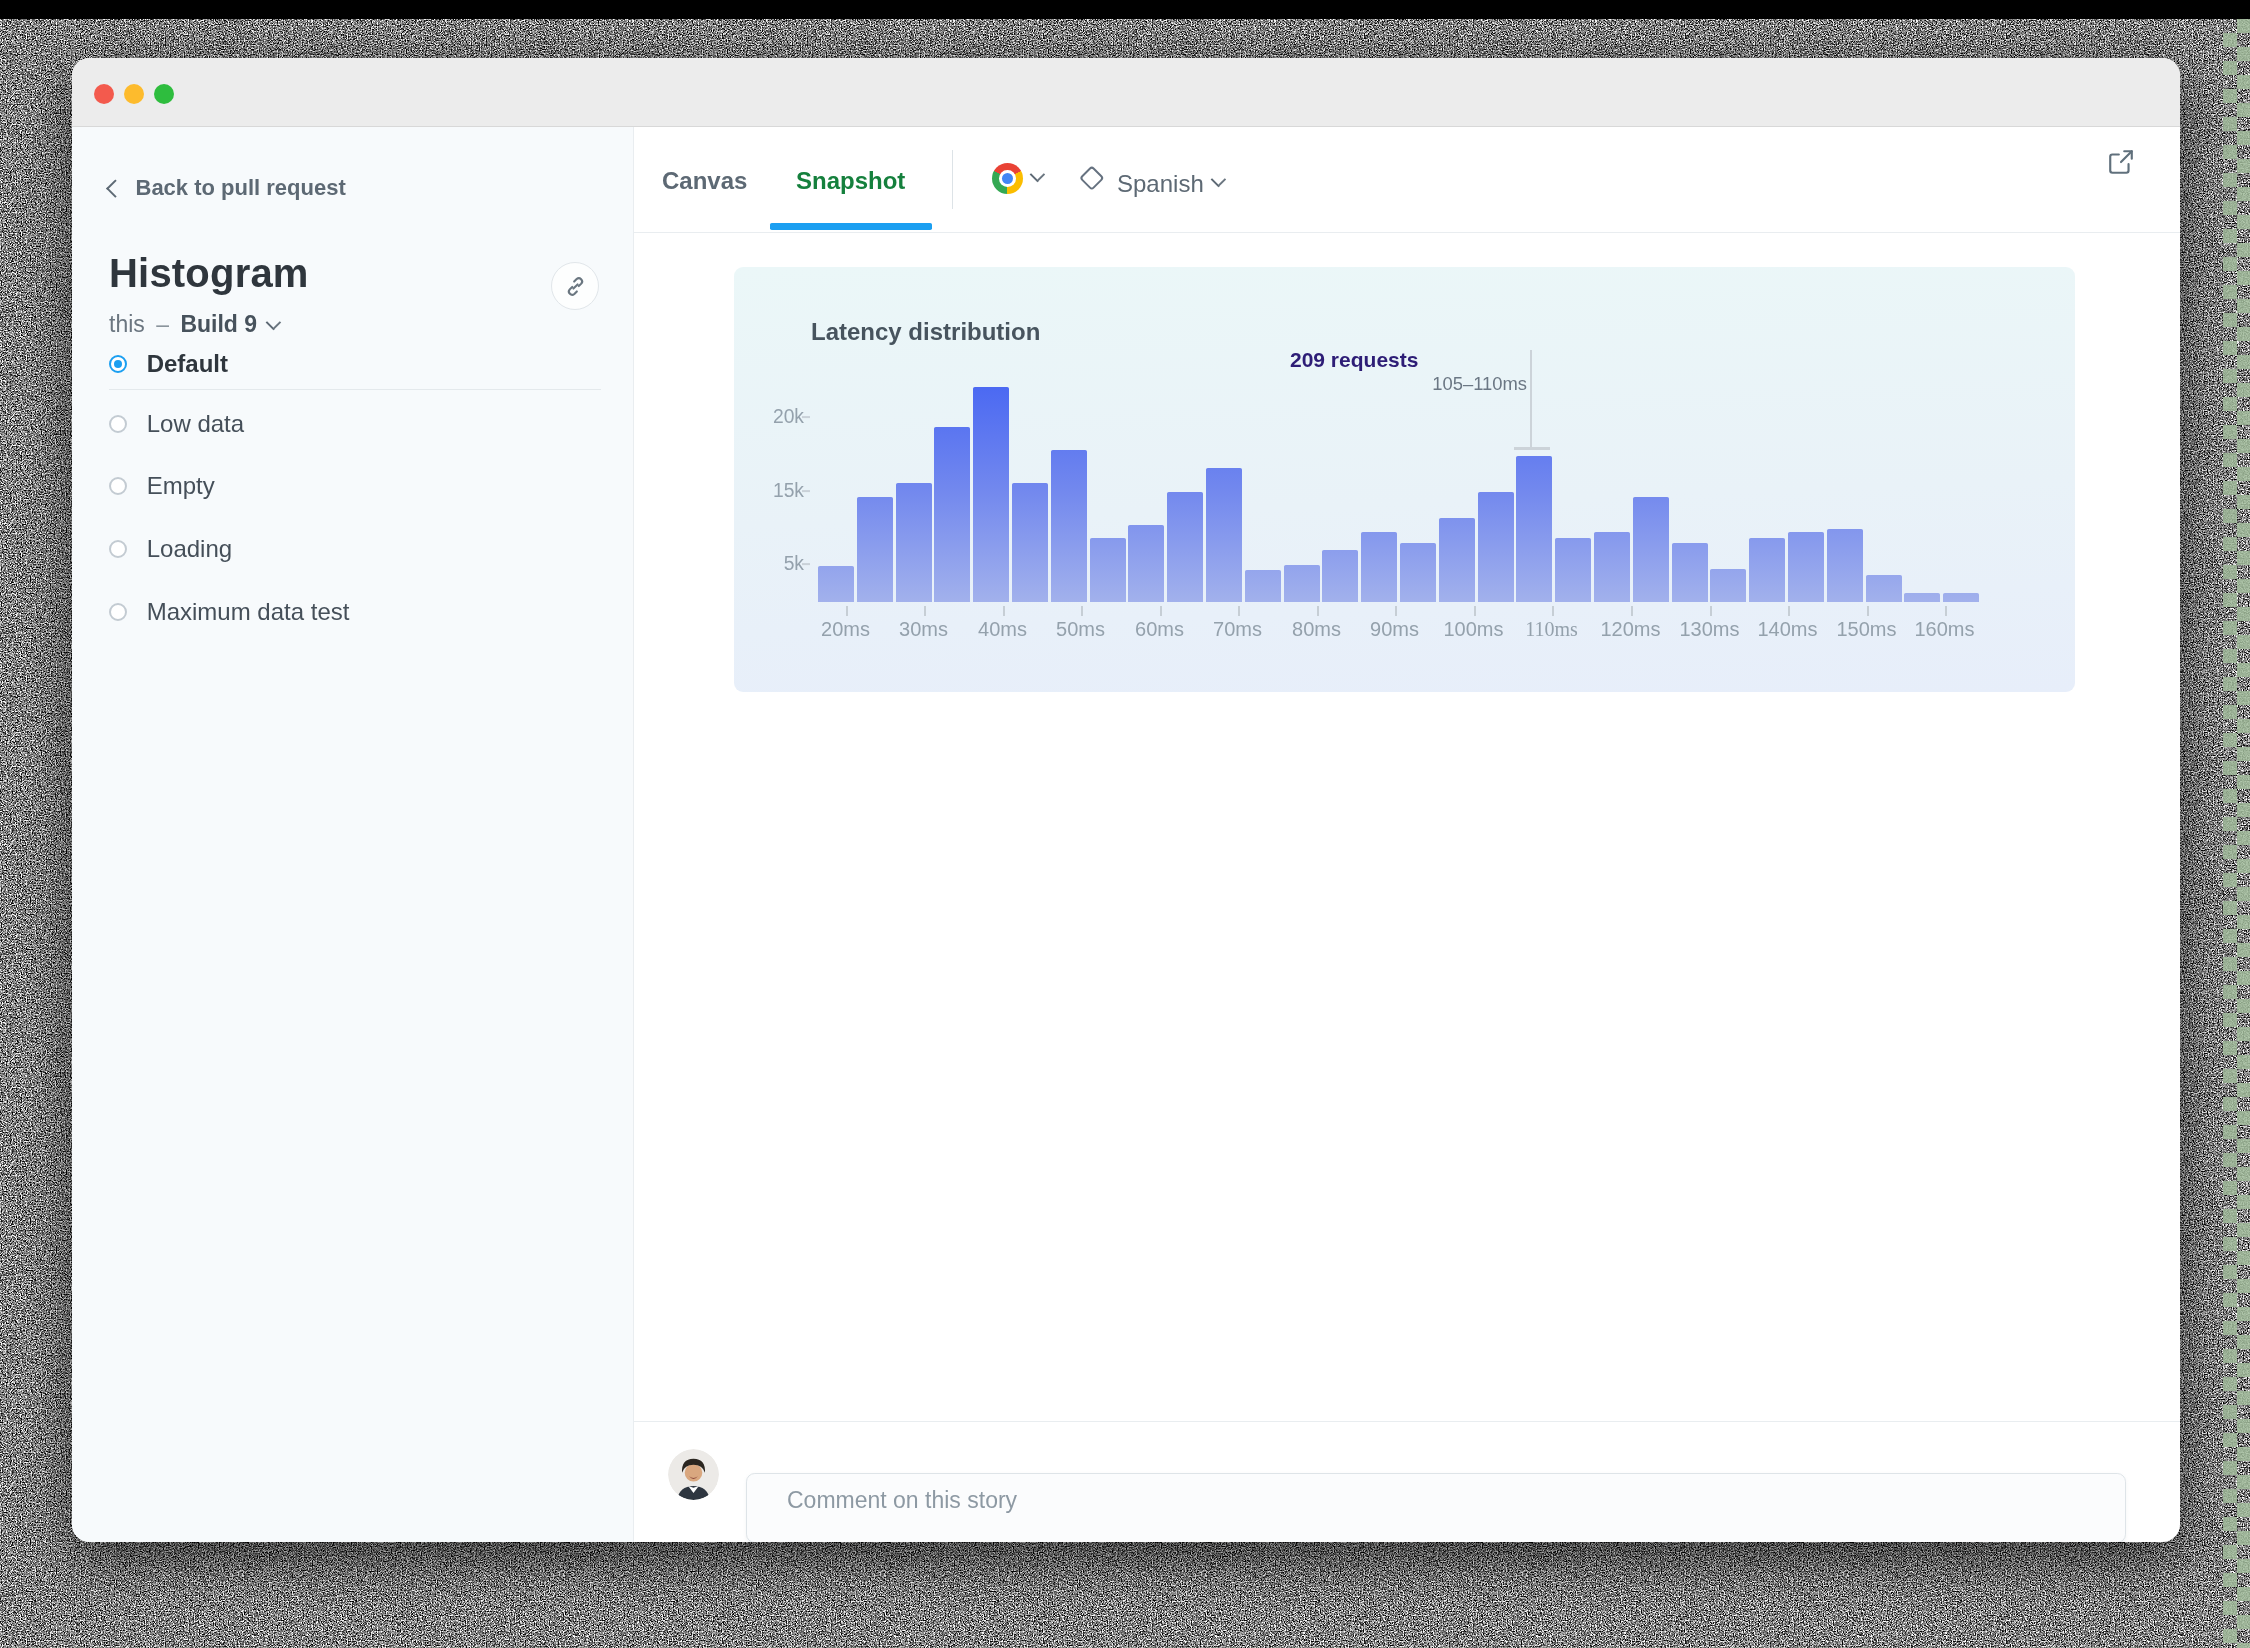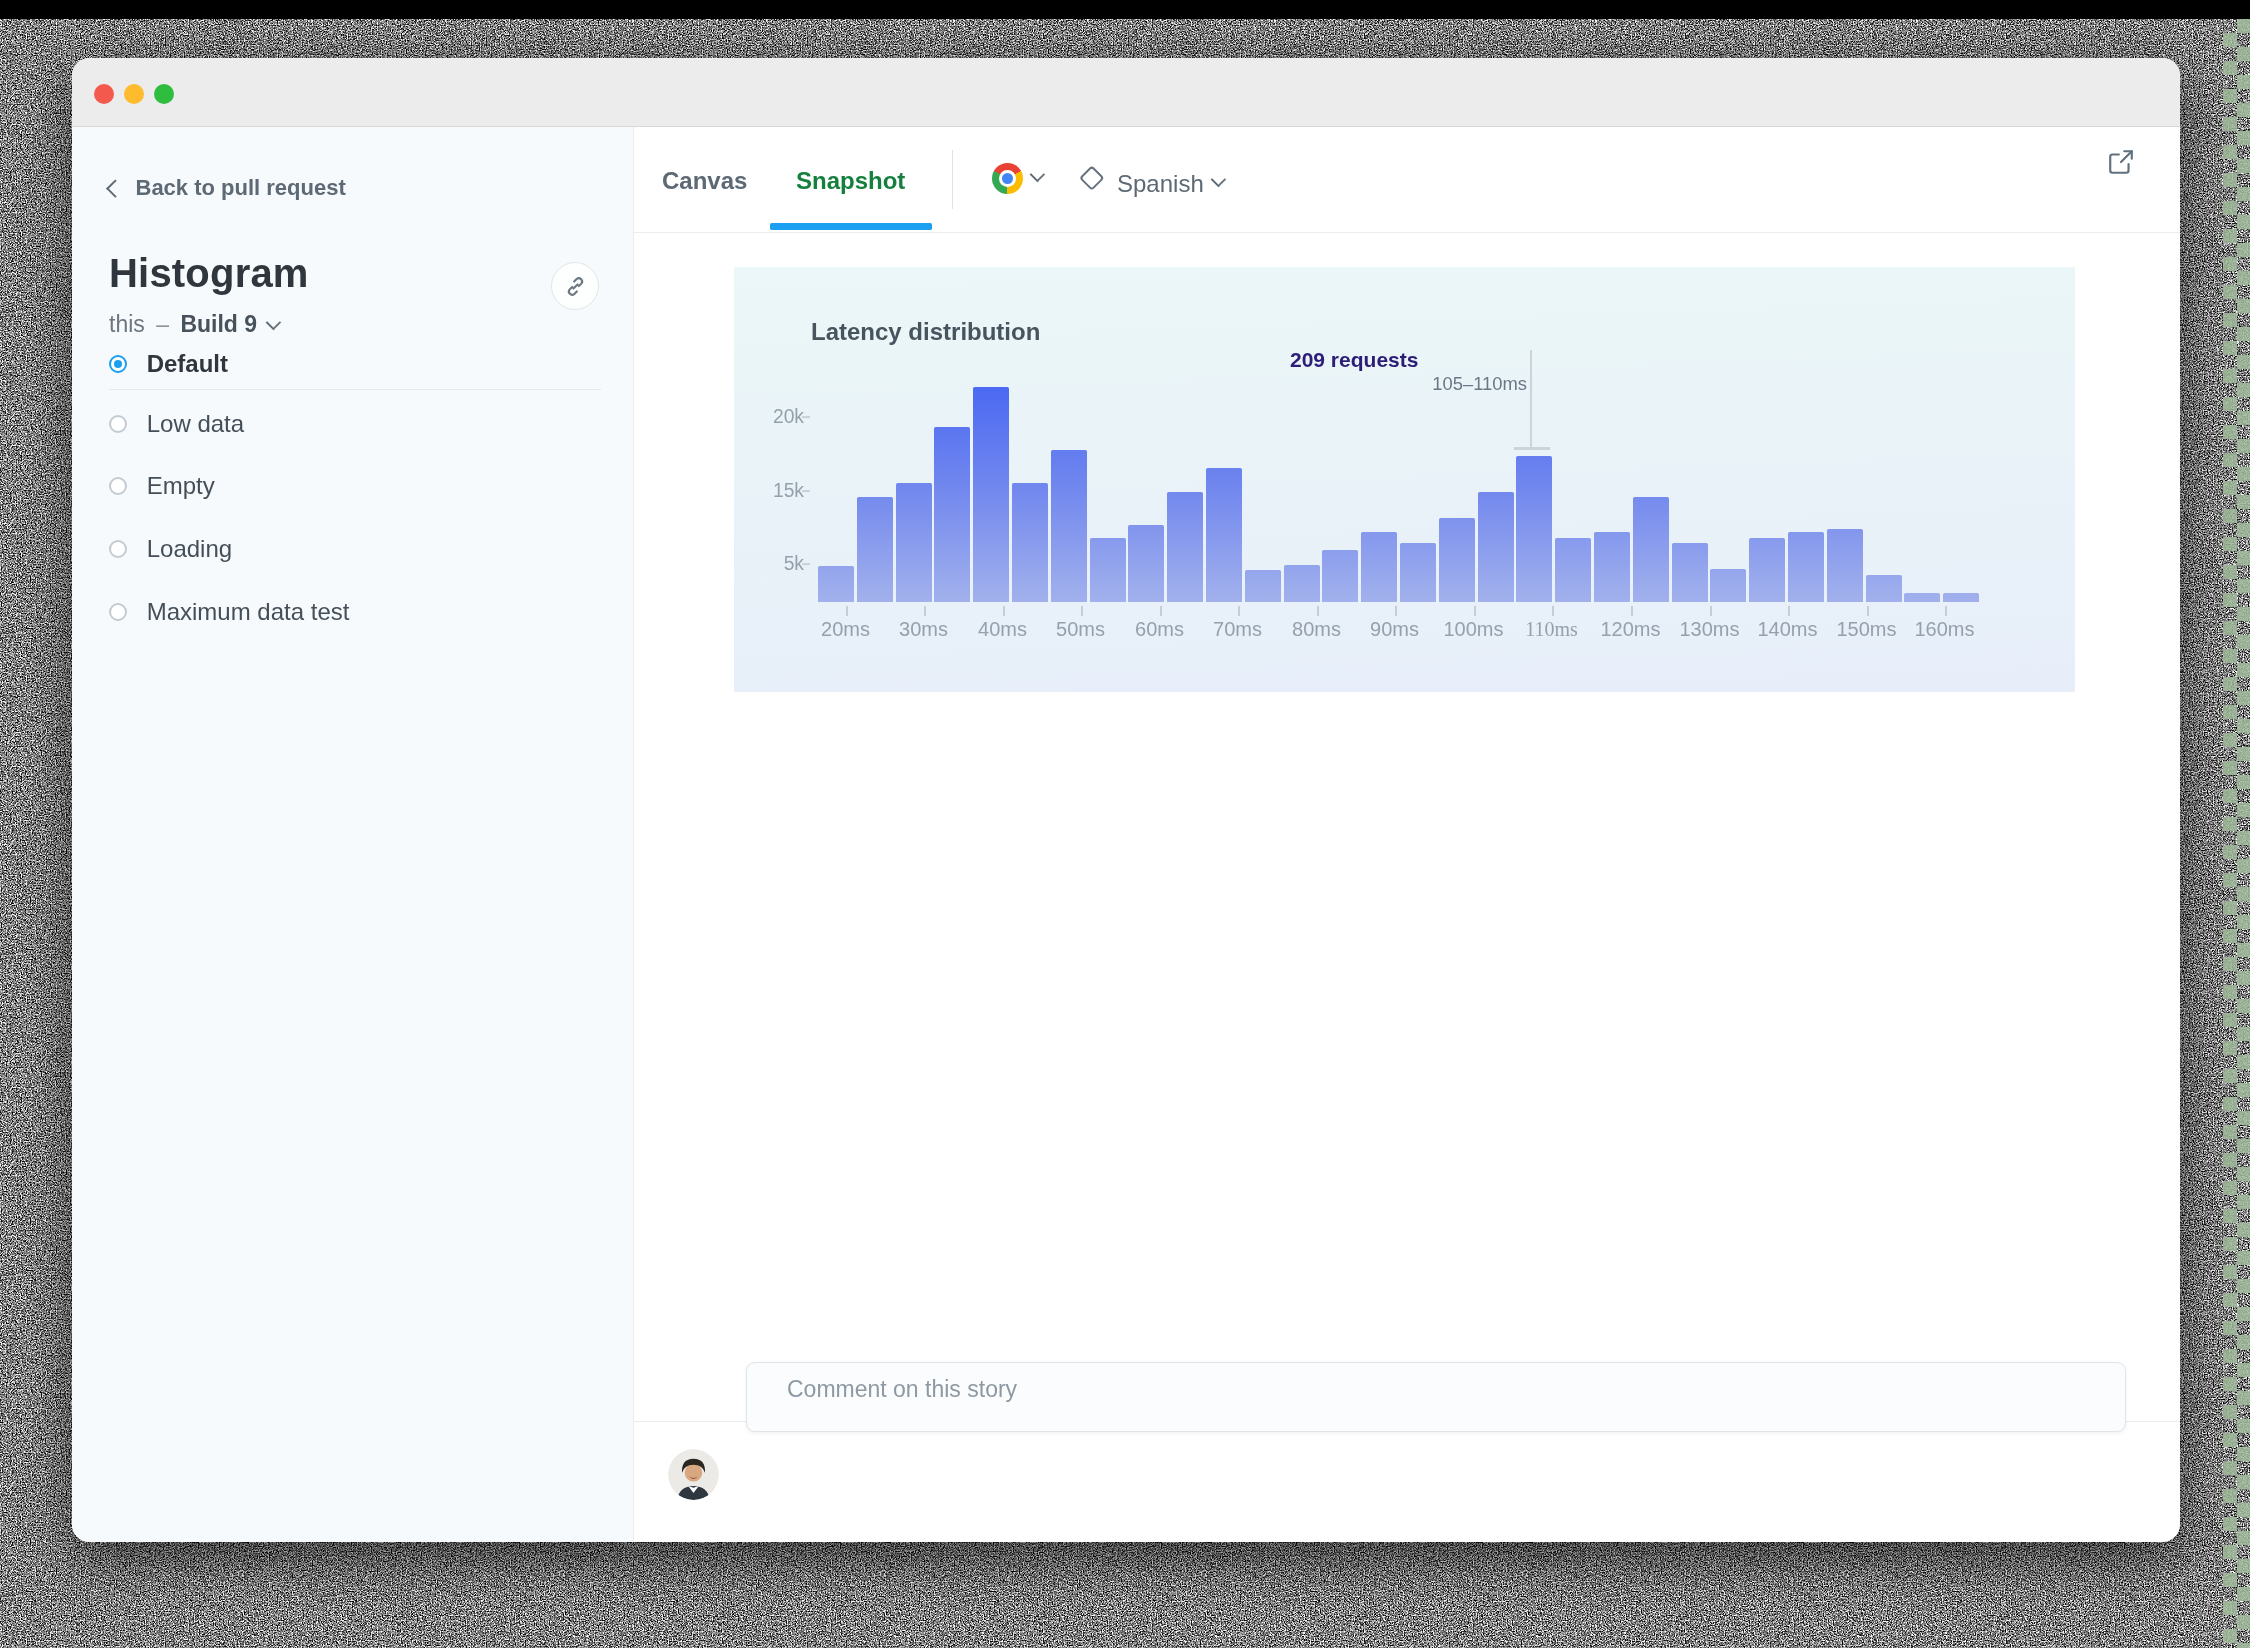--- a/index.html
+++ b/index.html
@@ -59,40 +59,40 @@
     display:flex;align-items:center;justify-content:center;}
   .chrome-icon i b{display:block;width:11.4px;height:11.4px;border-radius:50%;background:#4286f5;}
   .browser-chev{position:absolute;left:960px;top:114px;}
   .diamond-icon{position:absolute;left:1011px;top:111px;width:17.6px;height:17.6px;border:2.2px solid #667280;
     border-radius:3.5px;transform:rotate(45deg);box-sizing:border-box;}
   .locale-label{position:absolute;left:1045px;top:112px;font-size:24px;color:#5d6974;cursor:pointer;}
   .locale-chev{position:absolute;left:1141px;top:119px;}
   .extlink-btn{position:absolute;left:2035px;top:90px;width:28px;height:28px;cursor:pointer;}
 
   
-  .chart-card{position:absolute;left:662px;top:209px;width:1341px;height:425px;border-radius:1px;
+  .chart-card{position:absolute;left:662px;top:209px;width:1341px;height:425px;border-radius:9px;
     background:linear-gradient(178deg,#ebf7f8 0%,#e9f2f8 55%,#e7eefa 100%);}
   .chart-title{position:absolute;left:77px;top:51px;font-size:24px;font-weight:700;color:#47545e;}
   .y-label{position:absolute;right:609px;font-size:19.3px;color:#94a1ac;text-align:right;width:70px;transform:translateY(-50%);}
   .y-dash{position:absolute;width:8px;height:1.8px;background:#c9d1d8;transform:translateY(-50%);}
   .bars{position:absolute;left:84px;top:119px;width:1167px;height:216px;}
   .bar{position:absolute;bottom:0;width:36px;border-radius:1.8px 1.8px 0 0;
     background:linear-gradient(180deg,#4b69f2 0%,#7288ee 48%,#a2b1ec 100%);
     background-size:100% 216px;background-position:left bottom;background-repeat:no-repeat;}
   .x-tick{position:absolute;width:1.8px;height:9.7px;background:#c6ced5;top:339px;}
   .x-label{position:absolute;top:351px;width:105px;margin-left:-53px;text-align:center;font-size:20px;color:#94a1ac;}
   .anno-label{position:absolute;right:548px;top:81px;width:237px;text-align:left;font-size:21px;font-weight:800;color:#2d1d76;}
   .anno-range{position:absolute;right:548px;top:106px;width:237px;text-align:right;font-size:18.4px;color:#6b7784;}
   .anno-line{position:absolute;left:796px;top:83px;width:1.8px;height:98px;background:#ccd3d9;}
   .anno-cap{position:absolute;left:780px;top:180px;width:36px;height:2.6px;background:#ccd3d9;}
 
   
   .comment-divider{position:absolute;left:562px;top:1363px;right:0;height:0.9px;background:#e9edf0;}
   .avatar{position:absolute;left:596px;top:1391px;width:51px;height:51px;border-radius:50%;overflow:hidden;}
-  .comment-input{position:absolute;left:674px;top:1304px;width:1380px;height:70px;box-sizing:border-box;
+  .comment-input{position:absolute;left:674px;top:1415px;width:1380px;height:70px;box-sizing:border-box;
     border:1.8px solid #dee4e8;border-radius:8.8px;background:#fbfcfd;padding:0 26px 16px 40px;
     font-family:"Liberation Sans",sans-serif;font-size:23px;color:#454f59;outline:none;
     box-shadow:0 1.8px 3.5px rgba(150,160,170,.12);}
   .comment-input::placeholder{color:#8d99a3;}
 </style>
 </head>
 <body>
 
 <div id="stage">
   <svg class="noise-layer" width="2251" height="1649" viewBox="0 0 2564 1878">

